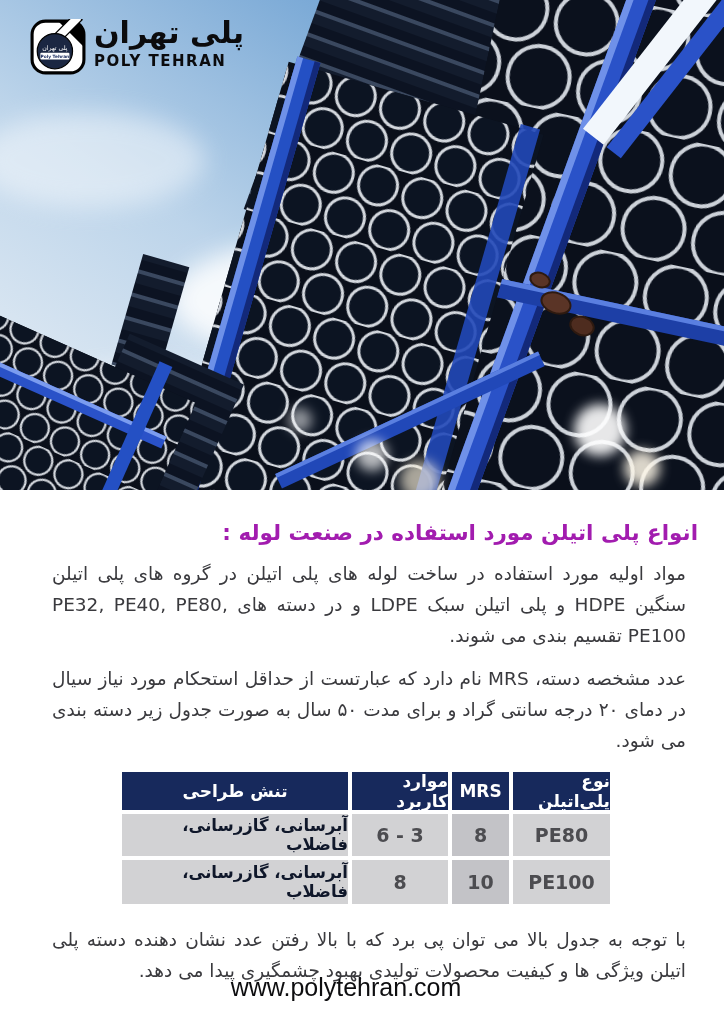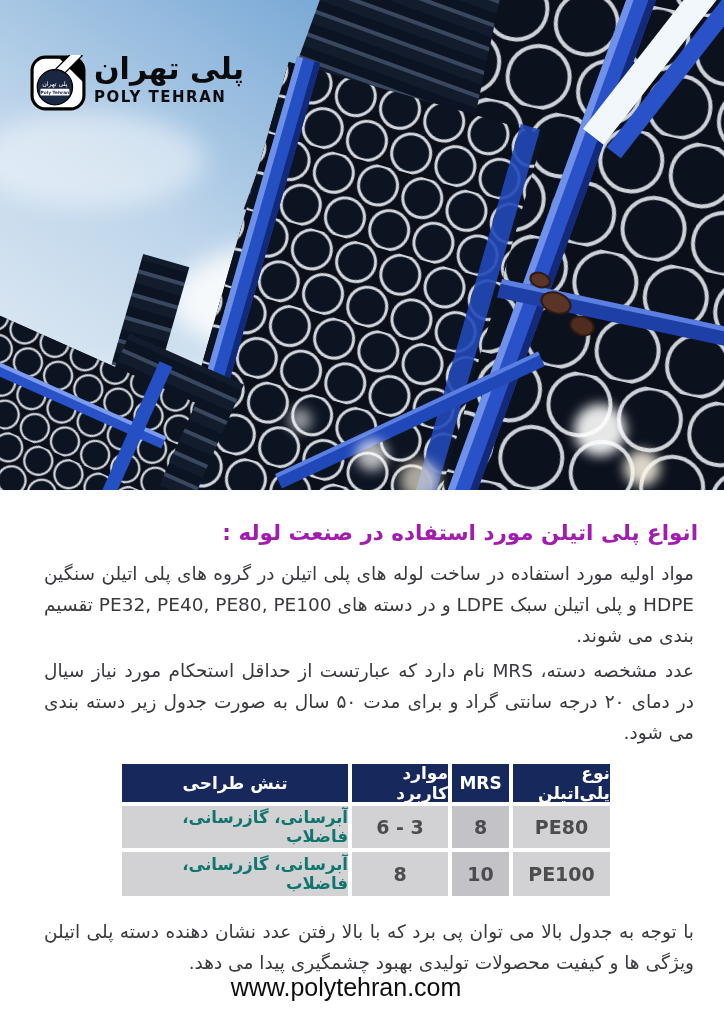--- a/index.html
+++ b/index.html
@@ -2,39 +2,39 @@
 <html lang="fa"><head>
 <meta charset="utf-8">
 <style>
   html,body{margin:0;padding:0;background:#888;}
   .page{position:relative;width:724px;height:1024px;margin:0 auto;background:#ffffff;overflow:hidden;
         font-family:"DejaVu Sans","Liberation Sans",sans-serif;}
   
   .photo{position:relative;width:724px;height:490px;overflow:hidden;background:#9cc2e0;}
   .photo svg{display:block;}
   
-  .logo{position:absolute;top:16px;left:30px;display:flex;align-items:flex-start;z-index:5;margin-top:36px;}
+  .logo{position:absolute;top:16px;left:30px;display:flex;align-items:flex-start;z-index:5;}
   .logo-badge{width:56px;height:56px;margin-top:3px;}
   .logo-words{margin-left:8px;color:#0b0b0d;}
   .logo-fa{font-size:30px;font-weight:bold;line-height:34px;direction:rtl;letter-spacing:0px;}
   .logo-en{font-size:15px;font-weight:bold;letter-spacing:1.5px;line-height:18px;margin-top:2px;}
   
   .content{position:relative;padding:22px 26px 0 40px;direction:rtl;}
   .heading{margin:8px 0 13px 0;font-size:21.5px;font-weight:bold;color:#a21caf;text-align:right;}
-  .body-text{margin:4px;font-size:18.5px;line-height:31px;color:#3a3a3e;text-align:justify;}
+  .body-text{margin:12px;font-size:18.5px;line-height:31px;color:#3a3a3e;text-align:justify;}
   
   .pe-table{direction:rtl;display:grid;grid-template-columns:97px 57px 96px 226px;
             grid-template-rows:38px 42px 44px;gap:4px;width:488px;margin:16px 88px 0 auto;}
   .th{background:#17295c;color:#ffffff;display:flex;align-items:center;justify-content:center;
       font-weight:bold;font-size:17px;}
   .td{background:#d2d2d4;display:flex;align-items:center;justify-content:center;
       color:#4c4c50;font-size:19px;}
   .td.mrs-col{background:#c3c3c7;}
   .td.num{direction:ltr;font-weight:bold;}
-  .td.apps{font-weight:bold;color:#0f766e;font-size:16.5px;}
+  .td.apps{font-weight:bold;color:#0f172a;font-size:16.5px;}
   
   .footer{position:absolute;left:0;bottom:22px;width:692px;text-align:center;
           font-size:25px;color:#0d0d0f;font-family:"Liberation Sans","DejaVu Sans",sans-serif;}
 </style>
 </head>
 <body>
 
 <div class="page">
 
   <div class="photo">

